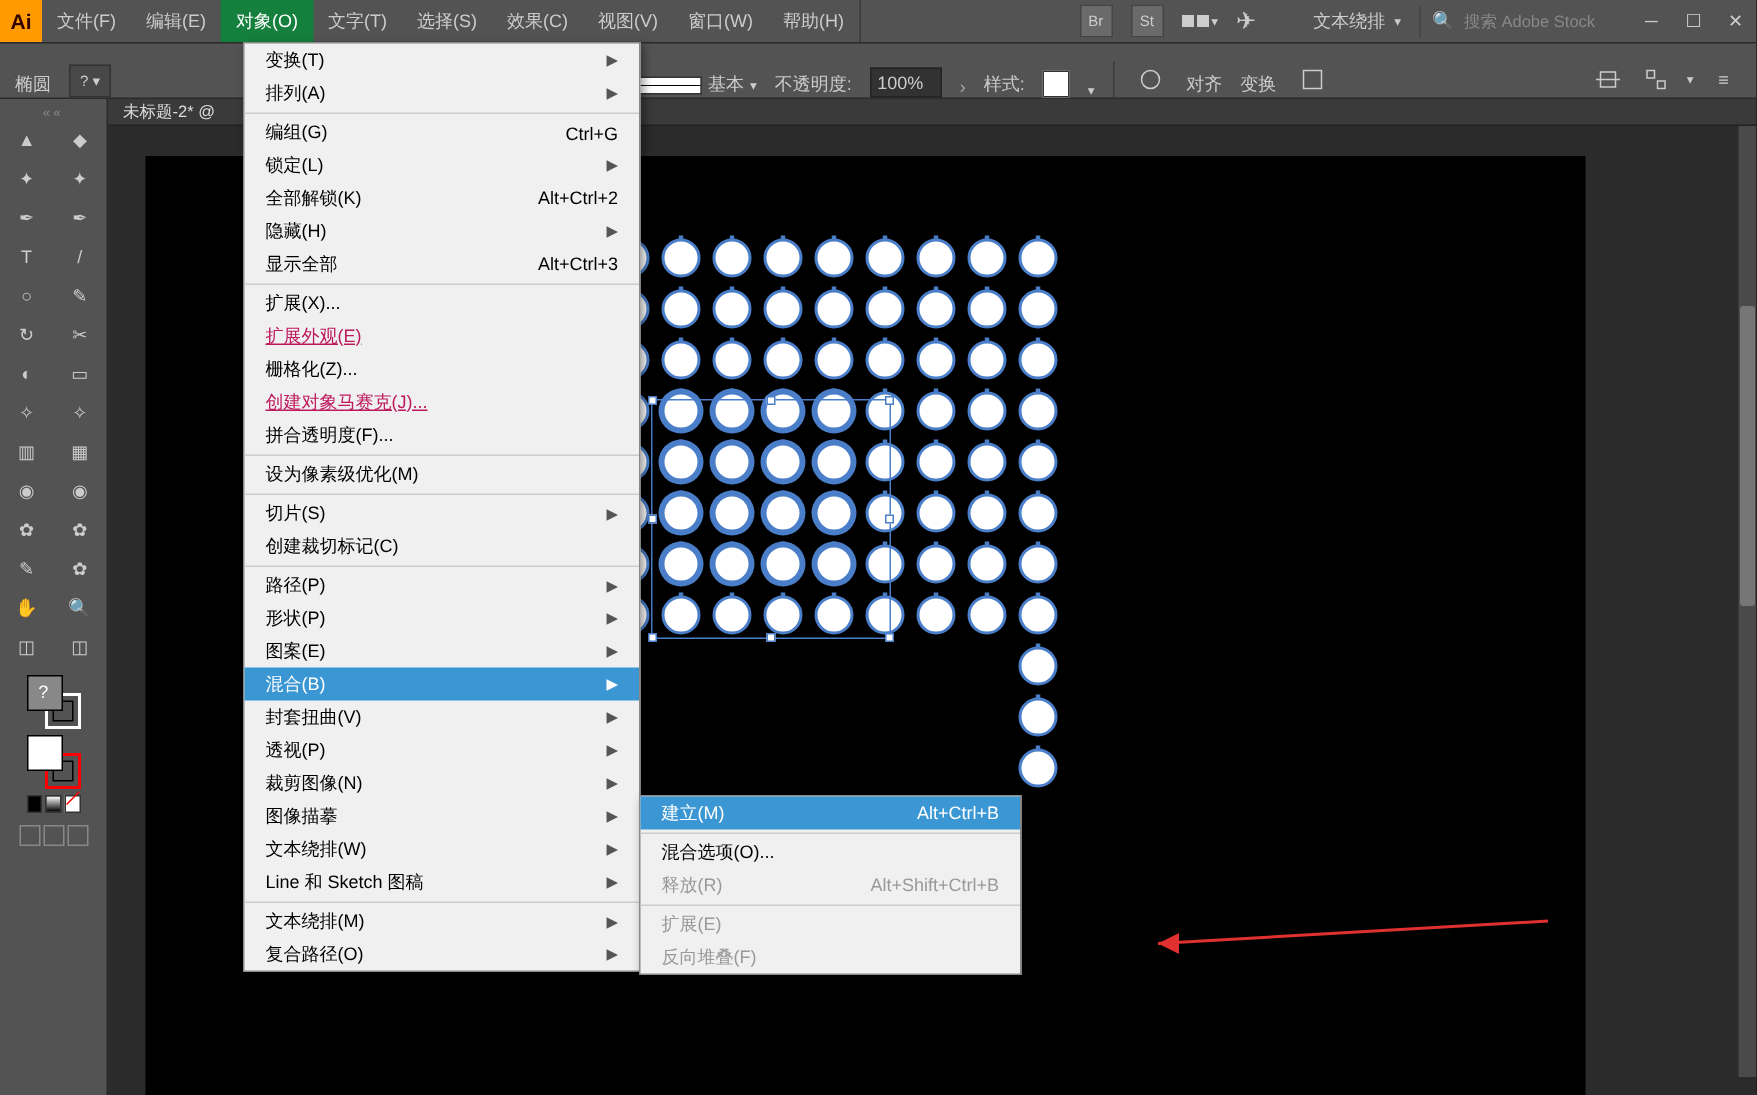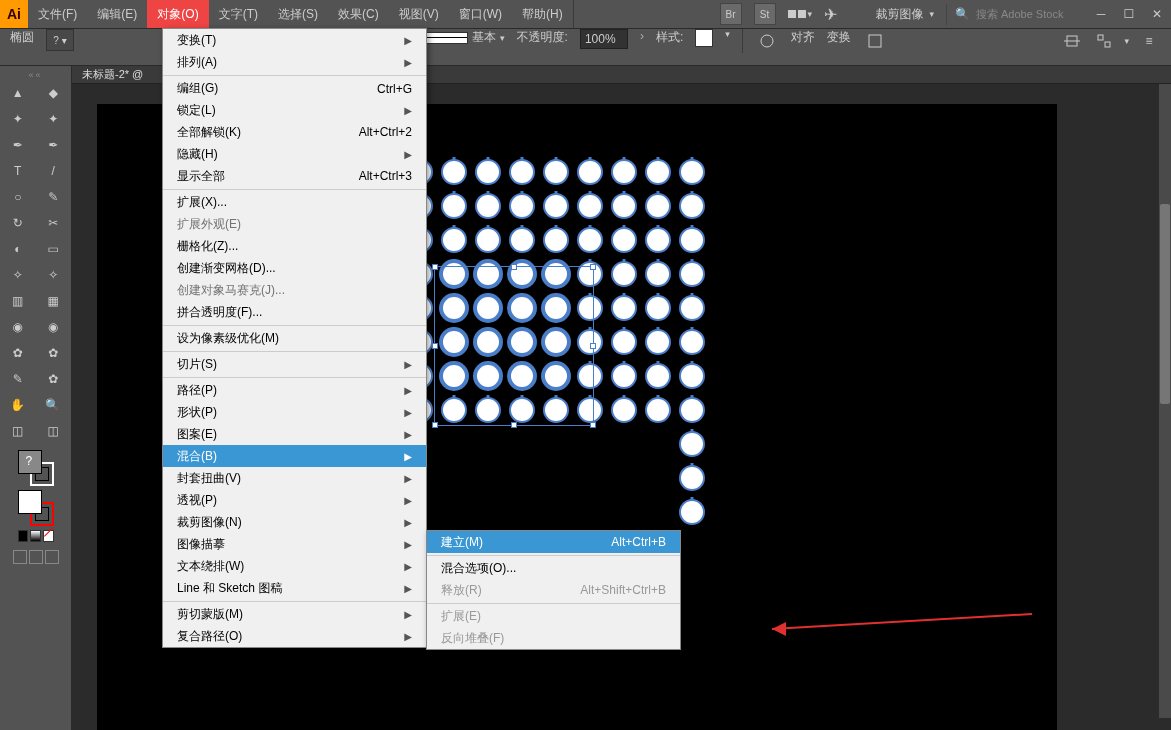--- a/index.html
+++ b/index.html
@@ -3,32 +3,32 @@
 <meta charset="utf-8">
 <style>
 * { margin: 0; padding: 0; box-sizing: border-box; font-family: "Microsoft YaHei", Arial, sans-serif; font-size: 12px; }
 body { background: #323232; color: #ccc; width: 1171px; height: 730px; overflow: hidden; }
 .app { width: 1171px; height: 730px; display: flex; flex-direction: column; }
 
 .titlebar { height: 28px; background: #535353; display: flex; align-items: center; }
 .ai-logo { width: 28px; height: 28px; background: #ff9a00; color: #330000; font-weight: bold; font-size: 14px; display: flex; align-items: center; justify-content: center; }
 .menu-bar { display: flex; height: 28px; align-items: stretch; }
 .menu-item { padding: 0 10px; display: flex; align-items: center; cursor: default; }
-.menu-item.active { background: #ef4444; color: #fff; }
+.menu-item.active { background: #15803d; color: #fff; }
 .title-icons { margin-left: auto; display: flex; align-items: center; gap: 12px; padding-right: 6px; }
 .tb-icon { width: 22px; height: 22px; background: #6a6a6a; border: 1px solid #444; display: flex; align-items: center; justify-content: center; color: #ccc; font-size: 10px; }
 .tb-grid { display: flex; align-items: center; gap: 2px; }
 .tb-box { width: 8px; height: 8px; background: #ccc; }
 .rocket { font-size: 16px; color: #ccc; }
 .workspace-sel { margin-left: 20px; padding: 2px 12px; display: flex; align-items: center; gap: 6px; border-right: 1px solid #444; }
 .search-bar { display: flex; align-items: center; gap: 6px; padding: 0 8px; color: #888; width: 140px; }
 .win-btns { display: flex; }
 .win-btn { width: 28px; height: 20px; display: flex; align-items: center; justify-content: center; color: #ccc; }
 
-.options-bar { height: 38px; background: #535353; border-top: 1px solid #2a2a2a; border-bottom: 1px solid #2a2a2a; display: flex; align-items: flex-start; padding: 0 10px; gap: 12px; }
+.options-bar { height: 38px; background: #535353; border-top: 1px solid #2a2a2a; border-bottom: 1px solid #2a2a2a; display: flex; align-items: flex-end; padding: 0 10px; gap: 12px; }
 .opt-label { color: #ccc; }
 .opt-box { width: 28px; height: 22px; border: 1px solid #333; background: #484848; display: flex; align-items: center; justify-content: center; }
 .stroke-preview { width: 80px; height: 12px; background: linear-gradient(to bottom, #fff 45%, #000 45%, #000 55%, #fff 55%); border: 1px solid #333; }
 .opacity-input { width: 48px; height: 20px; background: #323232; border: 1px solid #222; color: #ccc; padding: 0 4px; }
 .style-swatch { width: 18px; height: 18px; background: #fff; border: 1px solid #333; }
 
 .main-row { flex: 1; display: flex; }
 
 .tool-panel { width: 72px; background: #535353; border-right: 1px solid #2a2a2a; padding-top: 4px; }
 .tool-handle { height: 10px; text-align: center; color: #888; font-size: 9px; letter-spacing: 2px; }
@@ -58,21 +58,21 @@
 .scrollbar-v { position: absolute; right: 0; top: 0; bottom: 12px; width: 12px; background: #4a4a4a; }
 .scrollbar-v .thumb { position: absolute; left: 1px; right: 1px; top: 120px; height: 200px; background: #767676; border-radius: 2px; }
 
 .side-panel { width: 80px; background: #535353; border-left: 1px solid #2a2a2a; padding-top: 20px; }
 .side-item { height: 30px; display: flex; align-items: center; gap: 6px; padding: 0 8px; color: #ccc; }
 .side-item svg { width: 16px; height: 16px; stroke: #ccc; fill: none; }
 
 .dropdown { position: absolute; left: 162px; top: 28px; width: 265px; background: #f0f0f0; color: #000; border: 1px solid #888; box-shadow: 2px 2px 6px rgba(0,0,0,.4); z-index: 100; }
 .dd-item { height: 22px; display: flex; align-items: center; justify-content: space-between; padding: 0 14px; position: relative; }
 .dd-item.sep { border-top: 1px solid #ccc; margin-top: 2px; padding-top: 2px; height: 24px; }
-.dd-item.disabled { color: #737373; }
+.dd-item.disabled { color: #be185d; text-decoration: underline; }
 .dd-item.hover { background: #3b97d3; color: #fff; }
 .dd-arrow { font-size: 10px; color: #555; }
 .dd-item.hover .dd-arrow { color: #fff; }
 
 .submenu { position: absolute; left: 426px; top: 530px; width: 255px; background: #f0f0f0; color: #000; border: 1px solid #888; box-shadow: 2px 2px 6px rgba(0,0,0,.4); z-index: 101; }
 .sm-item { height: 22px; display: flex; align-items: center; justify-content: space-between; padding: 0 14px; }
 .sm-item.hover { background: #3b97d3; color: #fff; }
 .sm-item.disabled { color: #999; }
 .sm-item.sep { border-top: 1px solid #ccc; margin-top: 2px; padding-top: 2px; height: 24px; }
 
@@ -113,21 +113,21 @@
       <div class="tb-icon">Br</div>
       <div class="tb-icon">St</div>
       <div class="tb-grid">
         <div class="tb-box"></div>
           <div class="tb-box"></div>
           <span style="color:#ccc;font-size:9px">▾</span>
       </div>
       <div class="rocket">✈</div>
     </div>
     <div class="workspace-sel">
-      <span>裁剪图像</span>
+      <span>文本绕排</span>
         <span style="font-size:9px">▾</span>
     </div>
     <div class="search-bar">
       <span>🔍</span>
       <span style="font-size:11px">搜索 Adobe Stock</span>
     </div>
     <div class="win-btns">
       <div class="win-btn">─</div>
       <div class="win-btn">☐</div>
       <div class="win-btn">✕</div>
@@ -376,36 +376,36 @@
     </div>
     <div class="dd-item sep">
       <span>扩展(X)...</span>
     </div>
     <div class="dd-item disabled">
       <span>扩展外观(E)</span>
     </div>
     <div class="dd-item">
       <span>栅格化(Z)...</span>
     </div>
-    <div class="dd-item">
-      <span>创建渐变网格(D)...</span>
-    </div>
     <div class="dd-item disabled">
       <span>创建对象马赛克(J)...</span>
     </div>
     <div class="dd-item">
       <span>拼合透明度(F)...</span>
     </div>
     <div class="dd-item sep">
       <span>设为像素级优化(M)</span>
     </div>
     <div class="dd-item sep">
       <span>切片(S)</span>
       <span class="dd-arrow">▶</span>
     </div>
+    <div class="dd-item">
+      <span>创建裁切标记(C)</span>
+    </div>
     <div class="dd-item sep">
       <span>路径(P)</span>
       <span class="dd-arrow">▶</span>
     </div>
     <div class="dd-item">
       <span>形状(P)</span>
       <span class="dd-arrow">▶</span>
     </div>
     <div class="dd-item">
       <span>图案(E)</span>
@@ -433,21 +433,21 @@
     </div>
     <div class="dd-item">
       <span>文本绕排(W)</span>
       <span class="dd-arrow">▶</span>
     </div>
     <div class="dd-item">
       <span>Line 和 Sketch 图稿</span>
       <span class="dd-arrow">▶</span>
     </div>
     <div class="dd-item sep">
-      <span>剪切蒙版(M)</span>
+      <span>文本绕排(M)</span>
       <span class="dd-arrow">▶</span>
     </div>
     <div class="dd-item">
       <span>复合路径(O)</span>
       <span class="dd-arrow">▶</span>
     </div>
   </div>
 <div class="submenu" id="submenu">
     <div class="sm-item hover">
       <span>建立(M)</span>

